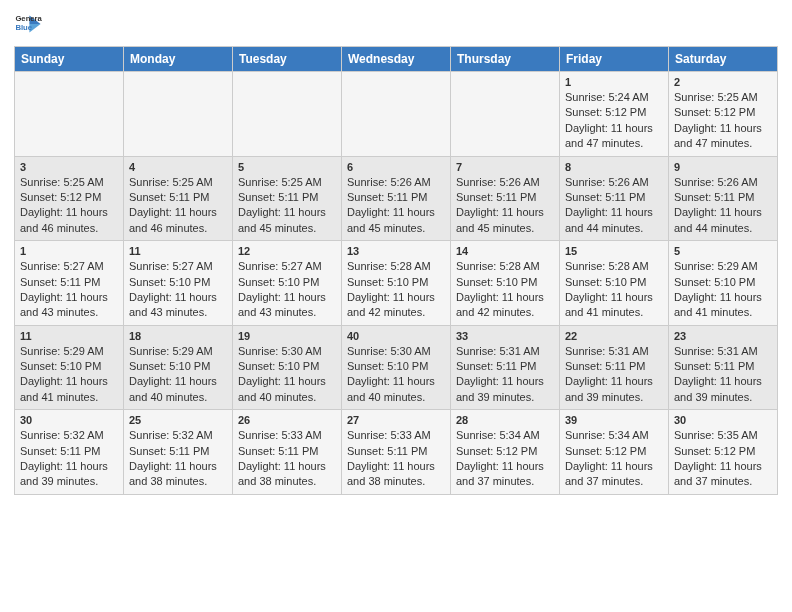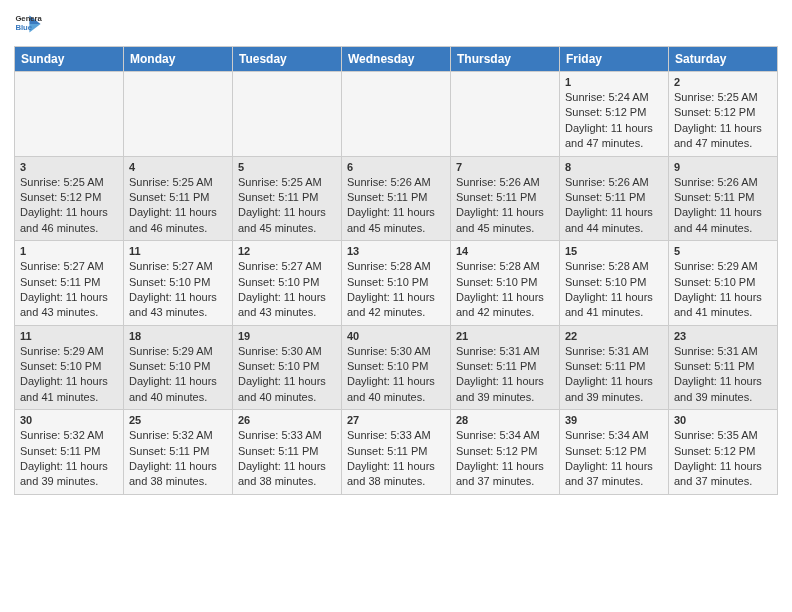--- a/index.html
+++ b/index.html
@@ -261,21 +261,21 @@
 and 40 minutes.</div>
           </td>
           <td>
             <span class="day-num">40</span>
             <div class="day-info" style="white-space: pre-line;">Sunrise: 5:30 AM
 Sunset: 5:10 PM
 Daylight: 11 hours
 and 40 minutes.</div>
           </td>
           <td>
-            <span class="day-num">21</span>
+            <span class="day-num">33</span>
             <div class="day-info" style="white-space: pre-line;">Sunrise: 5:31 AM
 Sunset: 5:11 PM
 Daylight: 11 hours
 and 39 minutes.</div>
           </td>
           <td>
             <span class="day-num">22</span>
             <div class="day-info" style="white-space: pre-line;">Sunrise: 5:31 AM
 Sunset: 5:11 PM
 Daylight: 11 hours

